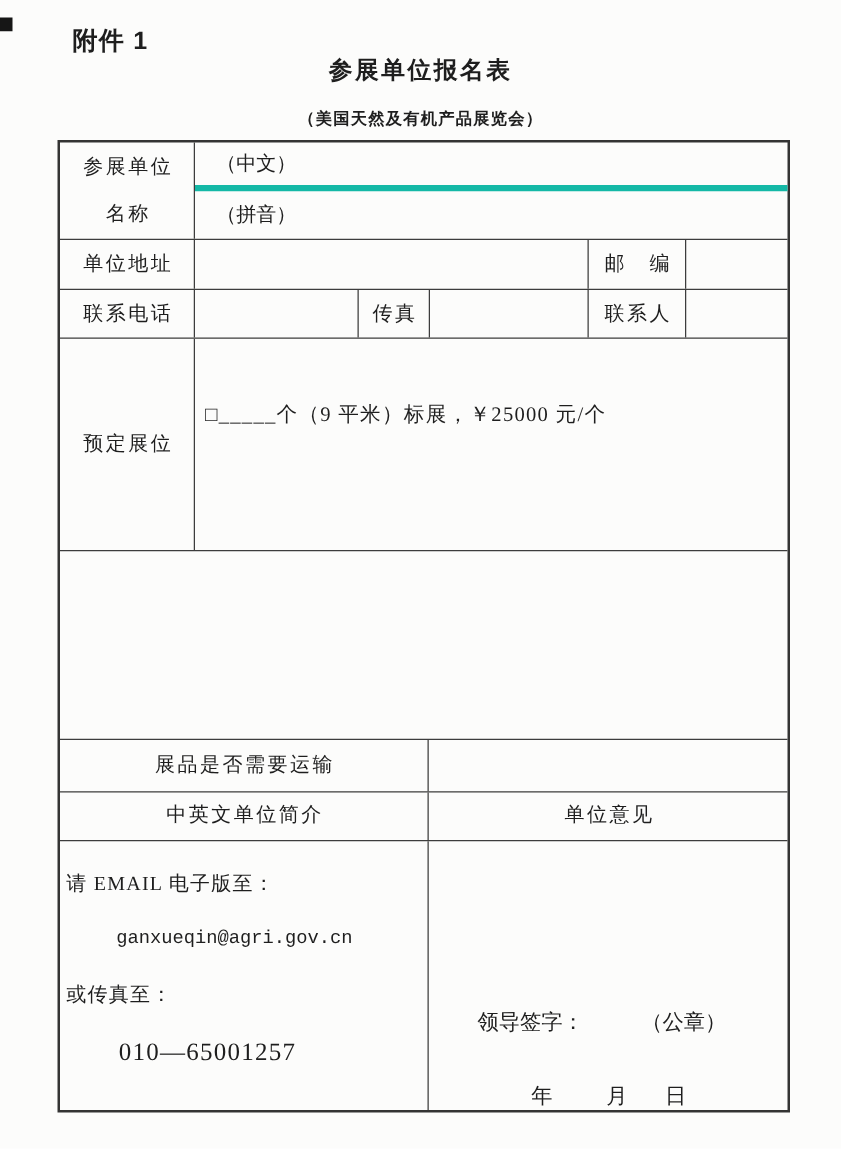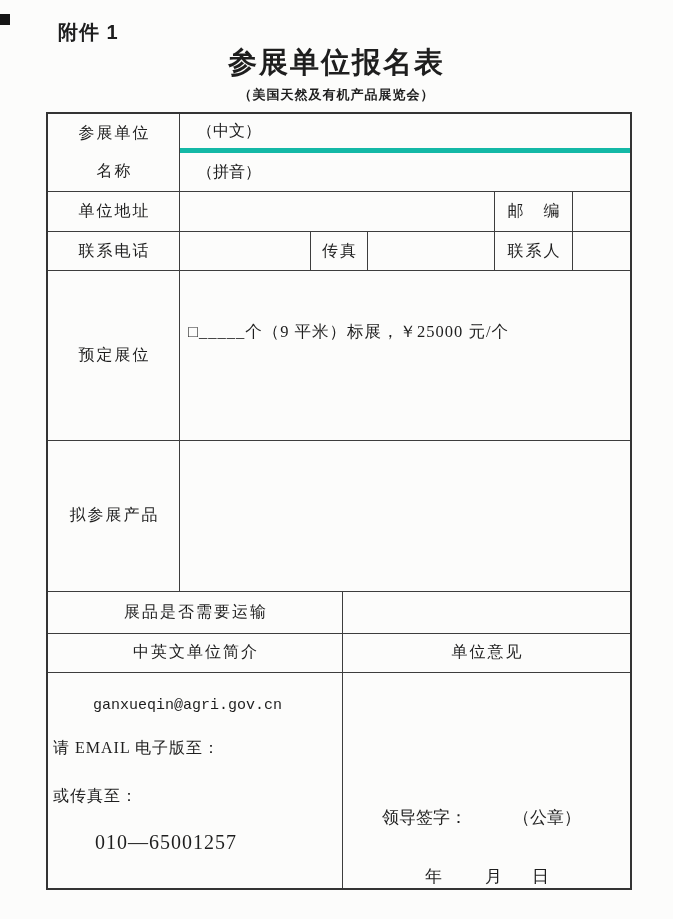--- a/index.html
+++ b/index.html
@@ -17,21 +17,21 @@
   }
   .attachment{
     position:absolute;left:45px;top:19px;
     font-family:"Liberation Sans","DejaVu Sans",sans-serif;
     font-size:20px;font-weight:600;letter-spacing:1px;margin-left:13px;
   }
   .title{
     position:absolute;left:0;top:43px;width:100%;
     margin:0;text-align:center;
     font-family:"Liberation Sans","DejaVu Sans",sans-serif;
-    font-size:29px;font-weight:700;letter-spacing:2px;
+    font-size:19px;font-weight:700;letter-spacing:2px;
   }
   .subtitle{
     position:absolute;left:0;top:86px;width:100%;
     text-align:center;
     font-size:13px;font-weight:700;letter-spacing:1px;
   }
   .form-table{
     position:absolute;left:46px;top:112px;
     width:586px;height:778px;
     border:2px solid #343434;
@@ -46,21 +46,21 @@
   .cjk-label{font-size:16px;letter-spacing:2px;text-indent:2px;white-space:nowrap;}
 
   .r12{height:80px;}
   .r3{height:41px;}
   .r4{height:40px;}
   .r5{height:174px;}
   .r6{height:155px;}
   .r7{height:43px;}
   .r8{height:40px;}
 
-  .label-col{width:132px;}
+  .label-col{width:108px;}
   .name-label{display:flex;flex-direction:column;}
   .name-label .half{flex:1;display:flex;align-items:center;justify-content:center;}
   .name-values{flex:1;display:flex;flex-direction:column;}
   .name-values .sub-row{display:flex;align-items:center;padding-left:17px;font-size:16px;}
   .name-values .sub-row.top{height:39px;border-bottom:5px solid #14b8a6;box-sizing:border-box;}
   .name-values .sub-row.bottom{flex:1;}
 
   .w-addr-value{width:315px;}
   .w-postcode{width:78px;}
   .w-flex{flex:1;}
@@ -138,38 +138,37 @@
     </div>
 
     <div class="row r5">
       <div class="cell label-col center cjk-label">预定展位</div>
       <div class="cell booth-cell end">
         <span class="booth-text">□_____个（9 平米）标展，￥25000 元/个</span>
       </div>
     </div>
 
     <div class="row r6">
-      <div class="cell label-col center cjk-label">拟参展产品</div>
       <div class="cell w-flex end"></div>
     </div>
 
     <div class="row r7">
       <div class="cell half-left center cjk-label">展品是否需要运输</div>
       <div class="cell half-right end"></div>
     </div>
 
     <div class="row r8">
       <div class="cell half-left center cjk-label">中英文单位简介</div>
       <div class="cell half-right end center cjk-label">单位意见</div>
     </div>
 
     <div class="row last">
       <div class="cell half-left submission">
+        <div class="sub-line l1">请 EMAIL 电子版至：</div>
         <div class="sub-line l2">ganxueqin@agri.gov.cn</div>
-        <div class="sub-line l1">请 EMAIL 电子版至：</div>
         <div class="sub-line l3">或传真至：</div>
         <div class="sub-line l4">010—65001257</div>
       </div>
       <div class="cell half-right end signature">
         <div class="sig-line">
           <span>领导签字：</span><span class="seal">（公章）</span>
         </div>
         <div class="date-line">
           <span>年</span><span class="m">月</span><span class="d">日</span>
         </div>

